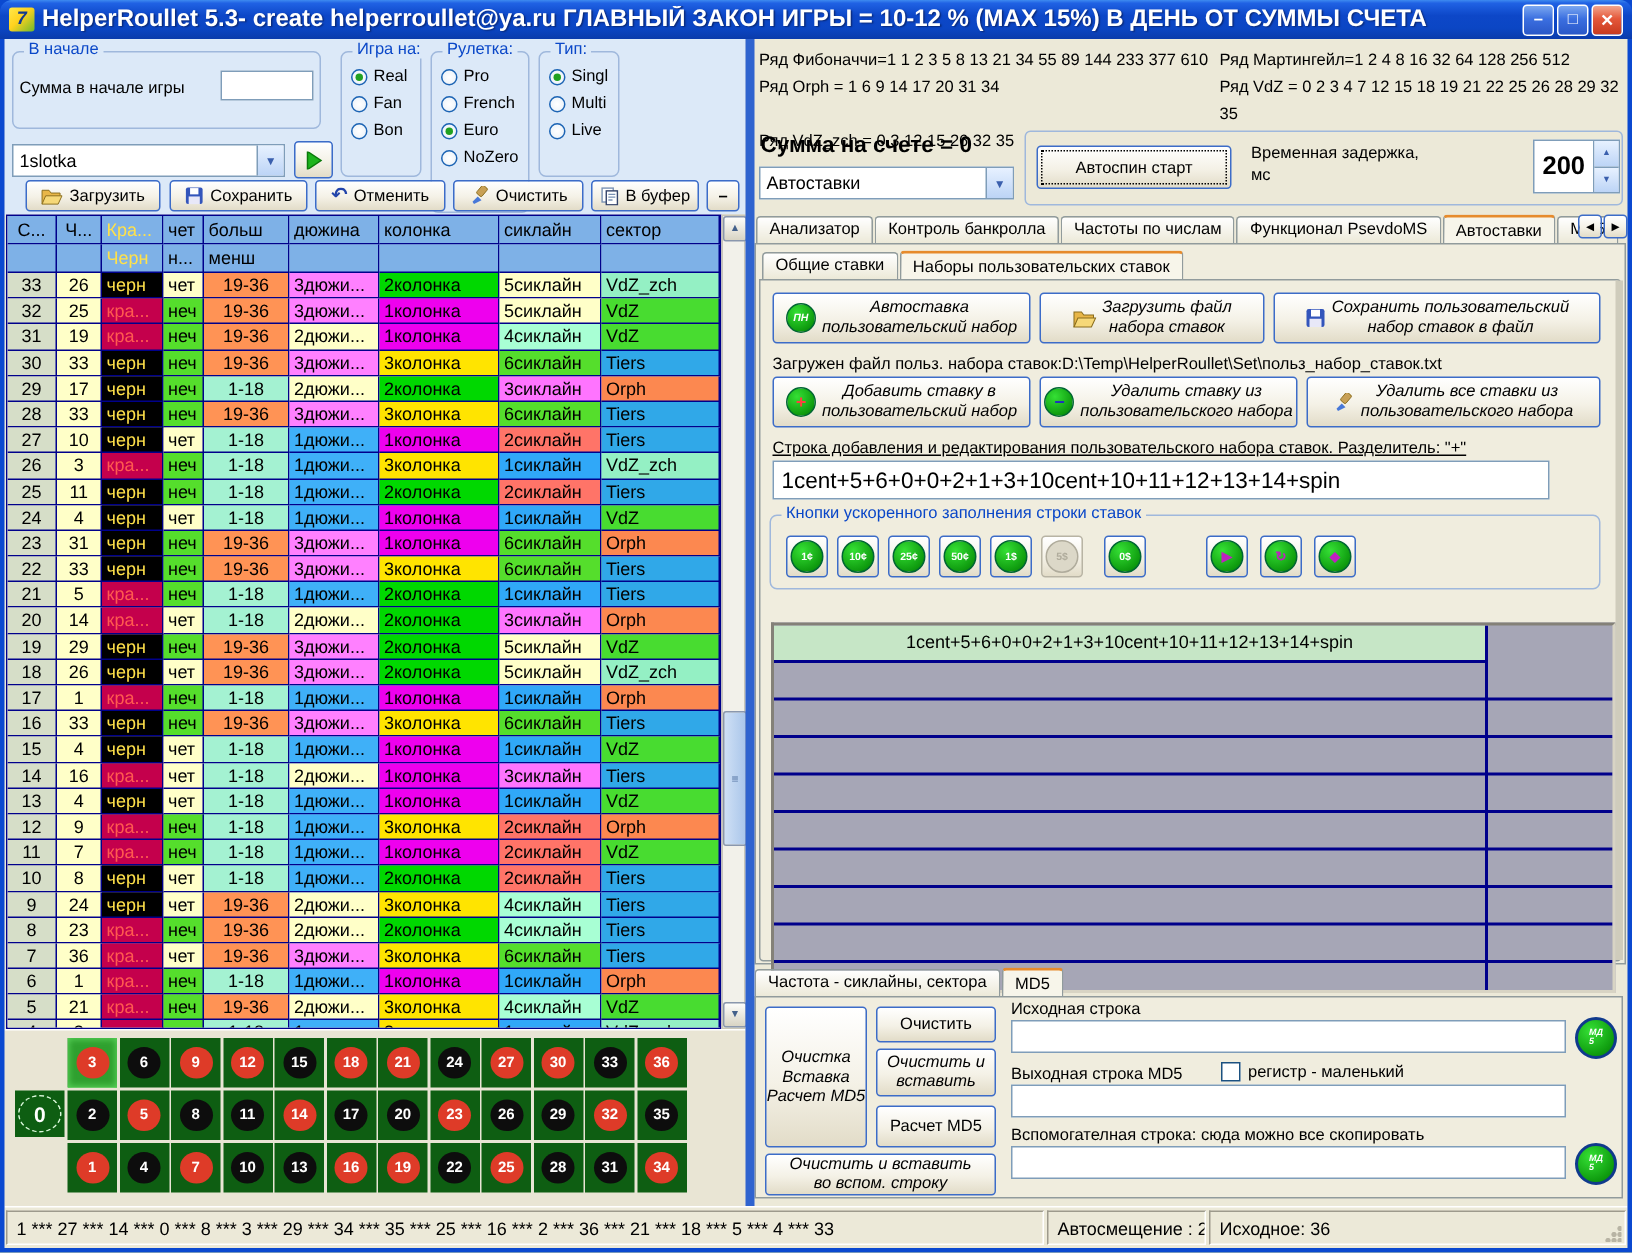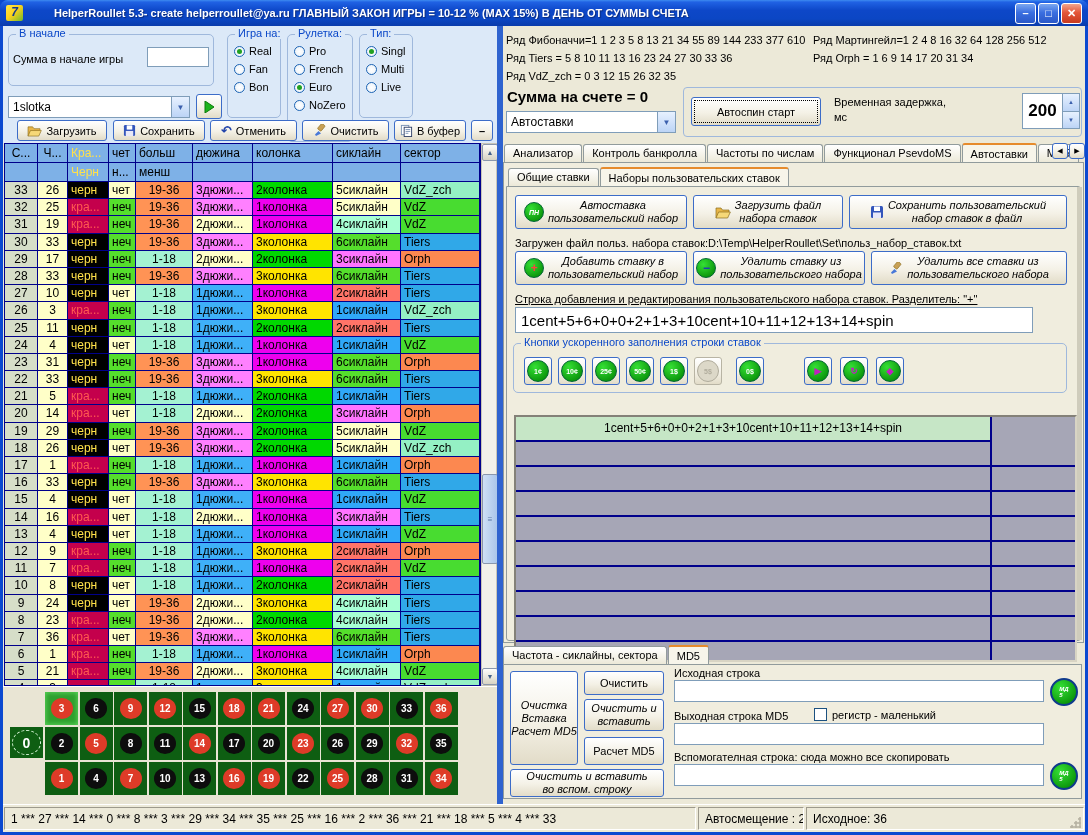--- a/index.html
+++ b/index.html
@@ -5,21 +5,21 @@
   html,body{margin:0;padding:0;background:#3a6ea5;font-family:"Liberation Sans",sans-serif;}
   .window{position:relative;width:1088px;height:835px;background:#ECE9D8;overflow:hidden;font-size:11px;color:#000;}
   .frame{position:absolute;inset:0;box-shadow:inset 0 0 0 3px #0B49D0;pointer-events:none;z-index:60;}
   
   .titlebar{position:absolute;left:0;top:0;width:1088px;height:26px;border-radius:8px 8px 0 0;
     background:linear-gradient(180deg,#3E8BF0 0%,#2062E4 8%,#0D47C8 40%,#0B46C4 72%,#0A3BAB 100%);
     display:flex;align-items:center;padding:0 6px;box-sizing:border-box;z-index:70;}
   .title-ico{width:17px;height:16px;margin-right:5px;border-radius:2px;
     background:linear-gradient(135deg,#ffe84a 0%,#ffd21e 45%,#6fba2c 100%);
     color:#143a8c;font-weight:bold;font-size:12px;line-height:15px;text-align:center;font-style:italic;}
-  .title-text{color:#fff;font-weight:bold;font-size:11px;text-shadow:1px 1px 1px #0a2a7a;flex:1;white-space:nowrap;overflow:hidden;margin-left:26px;}
+  .title-text{color:#fff;font-weight:bold;font-size:16px;text-shadow:1px 1px 1px #0a2a7a;flex:1;white-space:nowrap;overflow:hidden;}
   .caption-btn{width:21px;height:21px;margin-left:2px;border-radius:3px;border:1px solid #fff;
     background:linear-gradient(180deg,#7aa7f0,#3b6fe0 45%,#2a58c8);color:#fff;font-size:11px;font-weight:bold;
     display:flex;align-items:center;justify-content:center;box-sizing:border-box;}
   .caption-btn.close{background:linear-gradient(180deg,#f2a58c,#e4573a 45%,#c83a1e);}
   
   .btn{display:inline-flex;align-items:center;justify-content:center;gap:4px;box-sizing:border-box;
     background:linear-gradient(180deg,#ffffff 0%,#f4f1e6 55%,#e2dcc8 100%);
     border:1px solid #3C6CC8;border-radius:3px;font-size:11px;text-align:center;cursor:default;}
   .gb{position:absolute;border:1px solid #9fb8dc;border-radius:5px;box-sizing:border-box;}
   .gb>.gb-label{position:absolute;top:-8px;left:7px;padding:0 3px;color:#0a47c8;font-size:11px;white-space:nowrap;}
@@ -684,22 +684,22 @@
         <div class="bnum" style="background: rgb(13, 13, 13);">31</div>
       </div>
       <div class="bcell" style="left: 421.5px; top: 75px; background: rgb(14, 94, 18);">
         <div class="bnum" style="background: rgb(222, 59, 40);">34</div>
       </div>
     </div>
 
   <div class="seqs" id="sequences">
       <div>Ряд Фибоначчи=1 1 2 3 5 8 13 21 34 55 89 144 233 377 610</div>
       <div>Ряд Мартингейл=1 2 4 8 16 32 64 128 256 512</div>
-      <div>Ряд Tiers = 5 8 10 11 13 16 23 24 27 30 33 36</div>
       <div>Ряд Orph = 1 6 9 14 17 20 31 34</div>
+      <div>Ряд VdZ = 0 2 3 4 7 12 15 18 19 21 22 25 26 28 29 32 35</div>
       <div>Ряд VdZ_zch = 0 3 12 15 26 32 35</div>
     </div>
 
   <div class="balance">Сумма на счете = 0</div>
   <div class="combo" style="left:506px;top:111px;width:170px;height:22px;">
     <span class="val">Автоставки</span>
     <span class="cbtn">▼</span>
   </div>
   <div class="spin-group">
     <div class="btn autospin">Автоспин старт</div>

